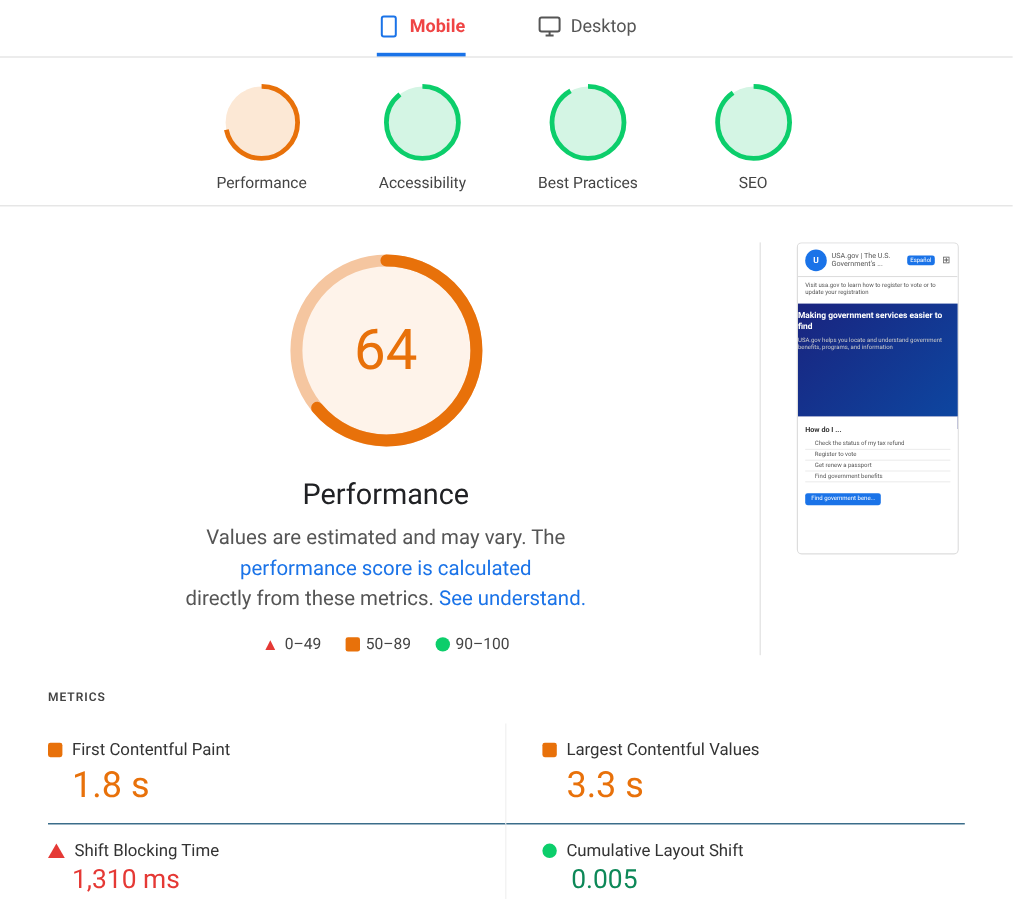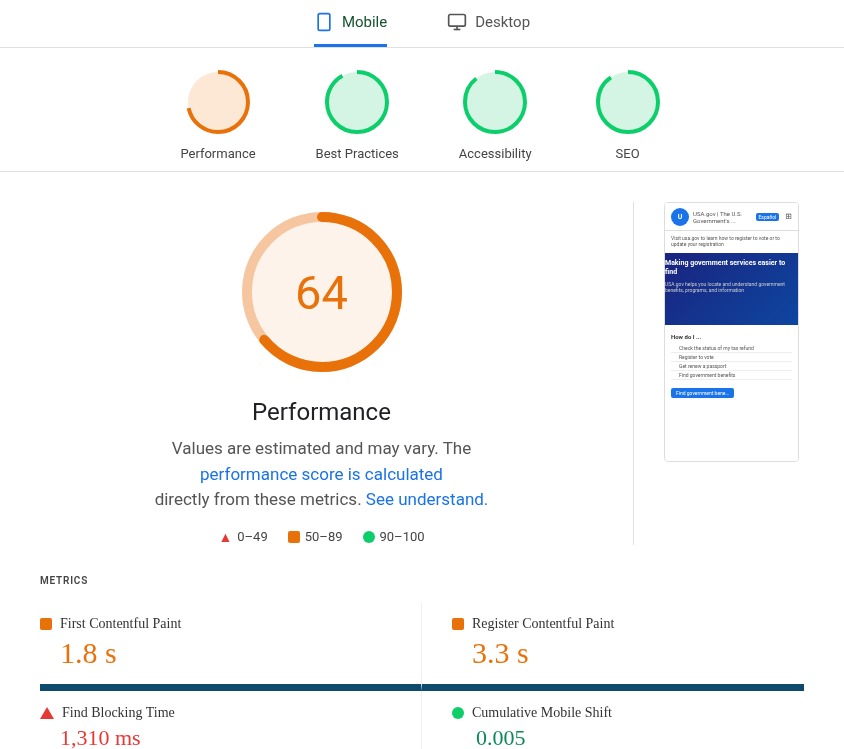--- a/index.html
+++ b/index.html
@@ -25,22 +25,23 @@
       display: flex;
       align-items: center;
       gap: 8px;
       padding-bottom: 12px;
       cursor: pointer;
       font-size: 15px;
       color: #555;
       border-bottom: 3px solid transparent;
     }
     .tab-item.active {
-      color: #14532d;
+      color: #ef4444;
       border-bottom: 3px solid #1a73e8;
+      font-weight: bold;
     }
     .tab-icon {
       width: 20px;
       height: 20px;
     }
 
     
     .score-circles-row {
       display: flex;
       justify-content: center;
@@ -180,21 +181,21 @@
       flex: 1;
     }
     .screenshot-body {
       padding: 4px 6px;
       font-size: 5px;
       color: #333;
       background: #fff;
     }
     .screenshot-hero {
       background: linear-gradient(135deg, #1a237e 0%, #0d47a1 100%);
-      height: 72px;
+      height: 94px;
       margin: 0 -6px;
       padding: 6px;
       color: #fff;
     }
     .screenshot-hero-title {
       font-size: 7px;
       font-weight: bold;
       color: #fff;
       line-height: 1.3;
     }
@@ -237,23 +238,22 @@
       text-transform: uppercase;
       margin-bottom: 16px;
     }
     .metrics-grid {
       display: grid;
       grid-template-columns: 1fr 1fr;
       gap: 0;
     }
     .metric-item {
       padding: 14px 0;
-      border-bottom: 7px solid #0c4a6e;
+      border-bottom: 1px solid #0c4a6e;
       padding-right: 30px;
-      font-family: Liberation Serif, serif;
     }
     .metric-item:nth-child(odd) {
       border-right: 1px solid #f0f0f0;
       padding-right: 40px;
     }
     .metric-item:nth-child(even) {
       padding-left: 30px;
       padding-right: 0;
     }
     .metric-header {
@@ -334,31 +334,31 @@
     <svg class="circle-svg" viewBox="0 0 72 72">
       <circle cx="36" cy="36" r="30" fill="#fce8d5" stroke="none"></circle>
       <circle cx="36" cy="36" r="30" fill="none" stroke="#e8710a" stroke-width="4" stroke-dasharray="135 54" stroke-dashoffset="0" transform="rotate(-90 36 36)"></circle>
     </svg>
     <span class="score-label">Performance</span>
   </div>
 
   <div class="score-circle-item">
     <svg class="circle-svg" viewBox="0 0 72 72">
       <circle cx="36" cy="36" r="30" fill="#d4f5e4" stroke="none"></circle>
-      <circle cx="36" cy="36" r="30" fill="none" stroke="#0cce6b" stroke-width="4" stroke-dasharray="173 16" stroke-dashoffset="0" transform="rotate(-90 36 36)"></circle>
-    </svg>
-    <span class="score-label">Best Practices</span>
+      <circle cx="36" cy="36" r="30" fill="none" stroke="#0cce6b" stroke-width="4" stroke-dasharray="168 21" stroke-dashoffset="0" transform="rotate(-90 36 36)"></circle>
+    </svg>
+    <span class="score-label">Accessibility</span>
   </div>
 
   <div class="score-circle-item">
     <svg class="circle-svg" viewBox="0 0 72 72">
       <circle cx="36" cy="36" r="30" fill="#d4f5e4" stroke="none"></circle>
-      <circle cx="36" cy="36" r="30" fill="none" stroke="#0cce6b" stroke-width="4" stroke-dasharray="168 21" stroke-dashoffset="0" transform="rotate(-90 36 36)"></circle>
-    </svg>
-    <span class="score-label">Accessibility</span>
+      <circle cx="36" cy="36" r="30" fill="none" stroke="#0cce6b" stroke-width="4" stroke-dasharray="173 16" stroke-dashoffset="0" transform="rotate(-90 36 36)"></circle>
+    </svg>
+    <span class="score-label">Best Practices</span>
   </div>
 
   <div class="score-circle-item">
     <svg class="circle-svg" viewBox="0 0 72 72">
       <circle cx="36" cy="36" r="30" fill="#d4f5e4" stroke="none"></circle>
       <circle cx="36" cy="36" r="30" fill="none" stroke="#0cce6b" stroke-width="4" stroke-dasharray="170 19" stroke-dashoffset="0" transform="rotate(-90 36 36)"></circle>
     </svg>
     <span class="score-label">SEO</span>
   </div>
 </div>
@@ -440,37 +440,37 @@
       <div class="metric-header">
         <span class="metric-dot-orange"></span>
         <span class="metric-name">First Contentful Paint</span>
       </div>
       <div class="metric-value-orange">1.8 s</div>
     </div>
 
     <div class="metric-item">
       <div class="metric-header">
         <span class="metric-dot-orange"></span>
-        <span class="metric-name">Register Contentful Paint</span>
+        <span class="metric-name">Largest Contentful Values</span>
       </div>
       <div class="metric-value-orange">3.3 s</div>
     </div>
 
     <div class="metric-item">
       <div class="metric-header">
         <span class="metric-dot-red"></span>
-        <span class="metric-name">Find Blocking Time</span>
+        <span class="metric-name">Shift Blocking Time</span>
       </div>
       <div class="metric-value-red">1,310 ms</div>
     </div>
 
     <div class="metric-item">
       <div class="metric-header">
         <span class="metric-dot-green"></span>
-        <span class="metric-name">Cumulative Mobile Shift</span>
+        <span class="metric-name">Cumulative Layout Shift</span>
       </div>
       <div class="metric-value-green">0.005</div>
     </div>
 
     <div class="metric-item">
       <div class="metric-header">
 
         <span class="metric-name">Speed Index</span>
       </div>
 

